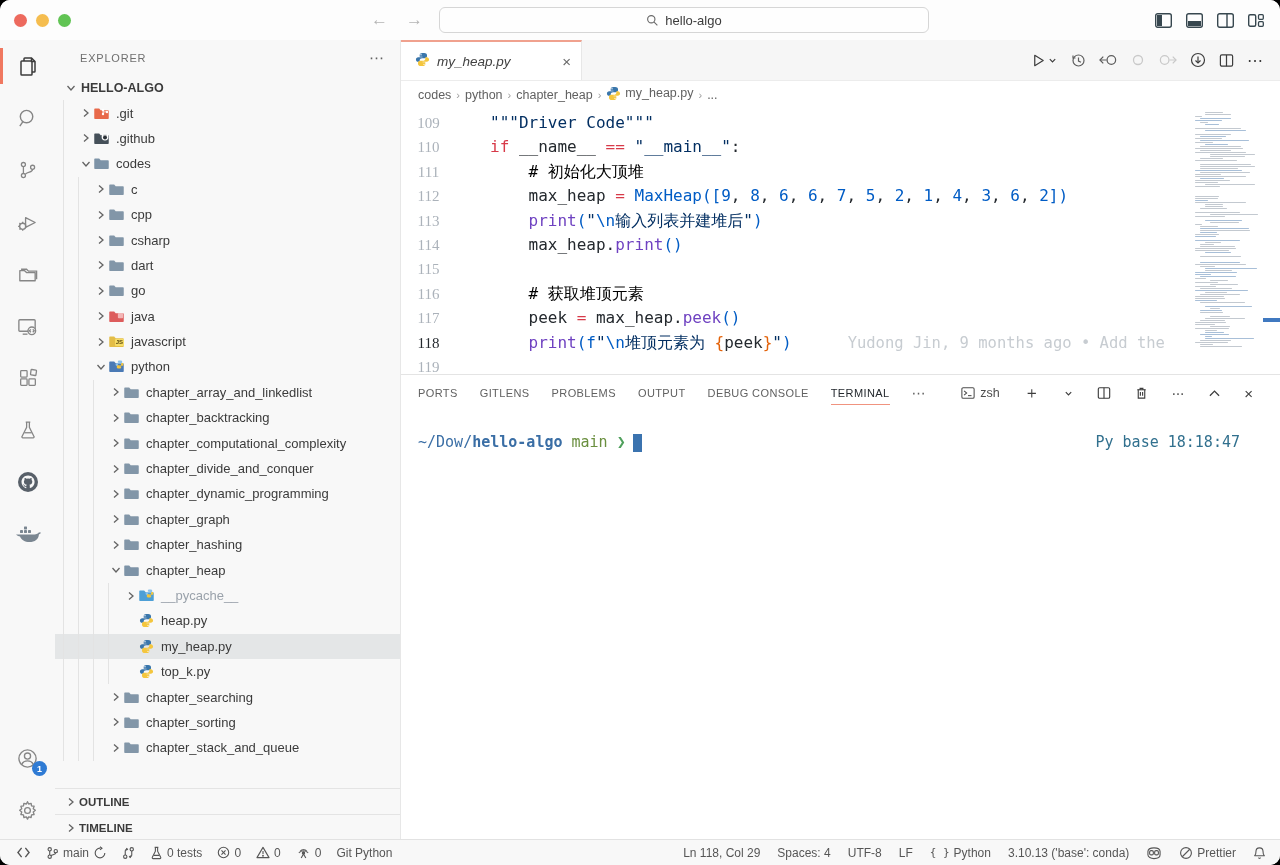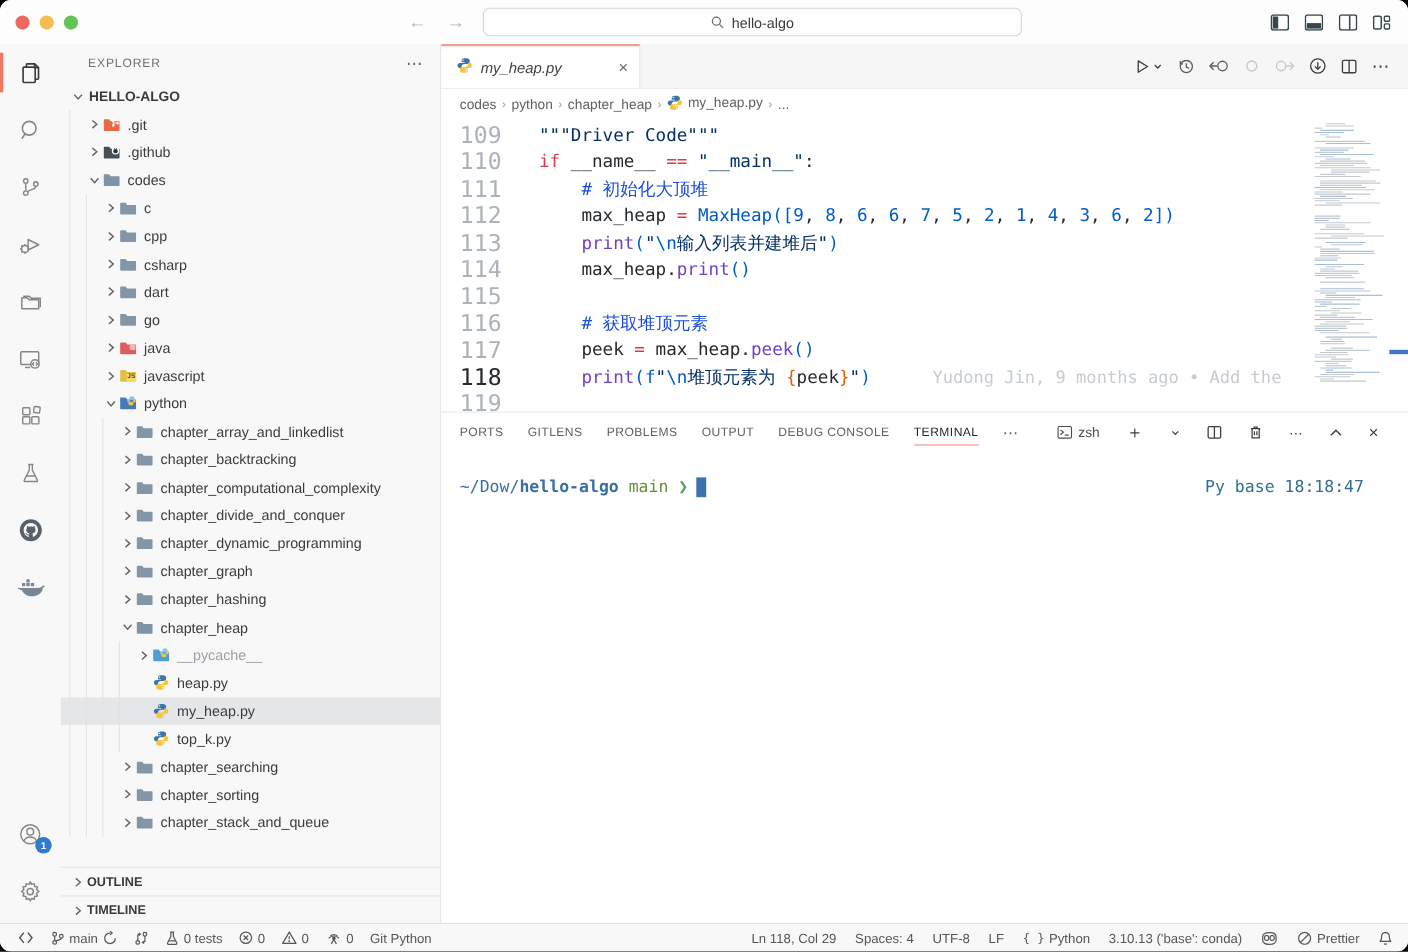--- a/index.html
+++ b/index.html
@@ -43,25 +43,25 @@
   .editorarea{flex:1;display:flex;flex-direction:column;background:#fff;min-width:0;}
   .tabbar{height:40px;background:#f6f6f6;display:flex;border-bottom:1px solid #ececec;flex:0 0 auto;}
   .tab{width:156px;background:#fff;border-right:1px solid #e7e7e7;border-top:2.5px solid #f0a18e;display:flex;align-items:center;padding:0 10px 0 14px;gap:7px;font-size:13.5px;color:#414141;font-style:italic;}
   .tab .closex{margin-left:auto;color:#696969;font-size:15px;font-style:normal;}
   .editor-actions{margin-left:auto;display:flex;align-items:center;gap:13px;padding-right:16px;color:#5d5d5d;}
   .breadcrumbs{height:27px;display:flex;align-items:center;padding-left:17px;font-size:12.5px;color:#616161;gap:5px;flex:0 0 auto;background:#fff;}
   .breadcrumbs .sep{color:#9d9d9d;font-size:11px;}
   .codewrap{position:relative;flex:1;overflow:hidden;background:#fff;}
   .codelines{position:absolute;top:3px;left:0;right:85px;font-family:"DejaVu Sans Mono","Liberation Mono",monospace;font-size:16px;line-height:24.4px;white-space:pre;overflow:hidden;}
   .cl{display:flex;height:24.4px;align-items:center;overflow:hidden;}
-  .cl .lnum{width:55px;text-align:right;color:#abb2ba;flex:0 0 auto;font-size:21px;}
+  .cl .lnum{width:55px;text-align:center;color:#abb2ba;flex:0 0 auto;font-size:15px;font-family:Liberation Serif, serif;}
   .cl.active .lnum{color:#24292e;}
   .cl .lcontent{margin-left:34px;flex:0 0 auto;}
   .tok-n{color:#24292e}.tok-k{color:#d73a49}.tok-s{color:#032f62}.tok-b{color:#005cc5}
-  .tok-f{color:#6f42c1}.tok-c{color:#1d4ed8}.tok-o{color:#e36209}
+  .tok-f{color:#6f42c1}.tok-c{color:#000000}.tok-o{color:#e36209}
   .blame{color:#c7ccd1;margin-left:56px;font-size:15.5px;flex:0 0 auto;}
   .minimap{position:absolute;top:0;right:17px;width:68px;padding-top:4px;}
   .mm-row{height:1px;margin-bottom:1px;border-radius:.5px;}
   .cursor-mark{position:absolute;right:0;width:17px;height:4px;background:#4079c0;top:210px;}
   
   .panel{height:465px;border-top:1px solid #e4e4e4;display:flex;flex-direction:column;flex:0 0 auto;background:#fff;}
   .paneltabs{height:36px;display:flex;align-items:center;padding-left:17px;flex:0 0 auto;}
   .ptab{font-size:11px;color:#616161;letter-spacing:.4px;margin-right:22px;height:100%;display:flex;align-items:center;position:relative;}
   .ptab.active{color:#24292e;}
   .ptab.active:after{content:"";position:absolute;left:0;right:0;bottom:6px;height:1.5px;background:#f0937f;}

